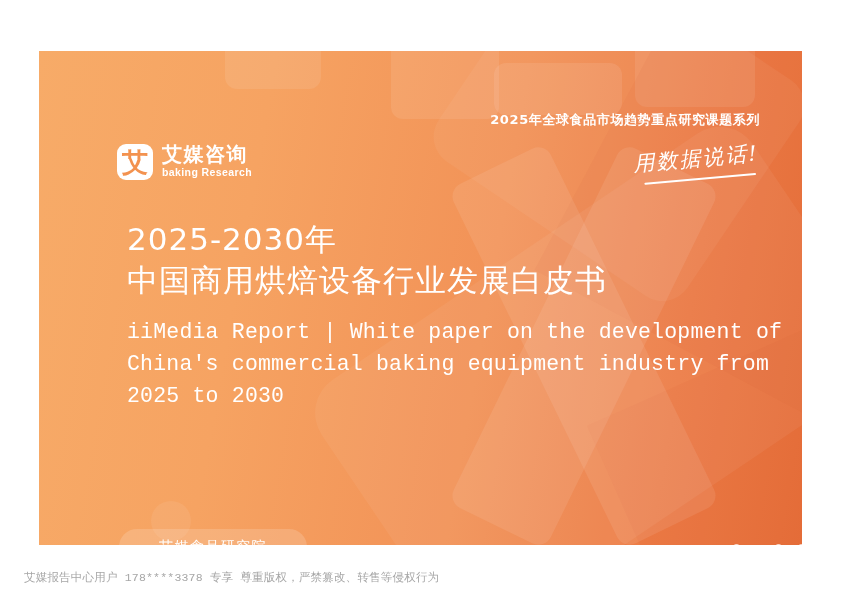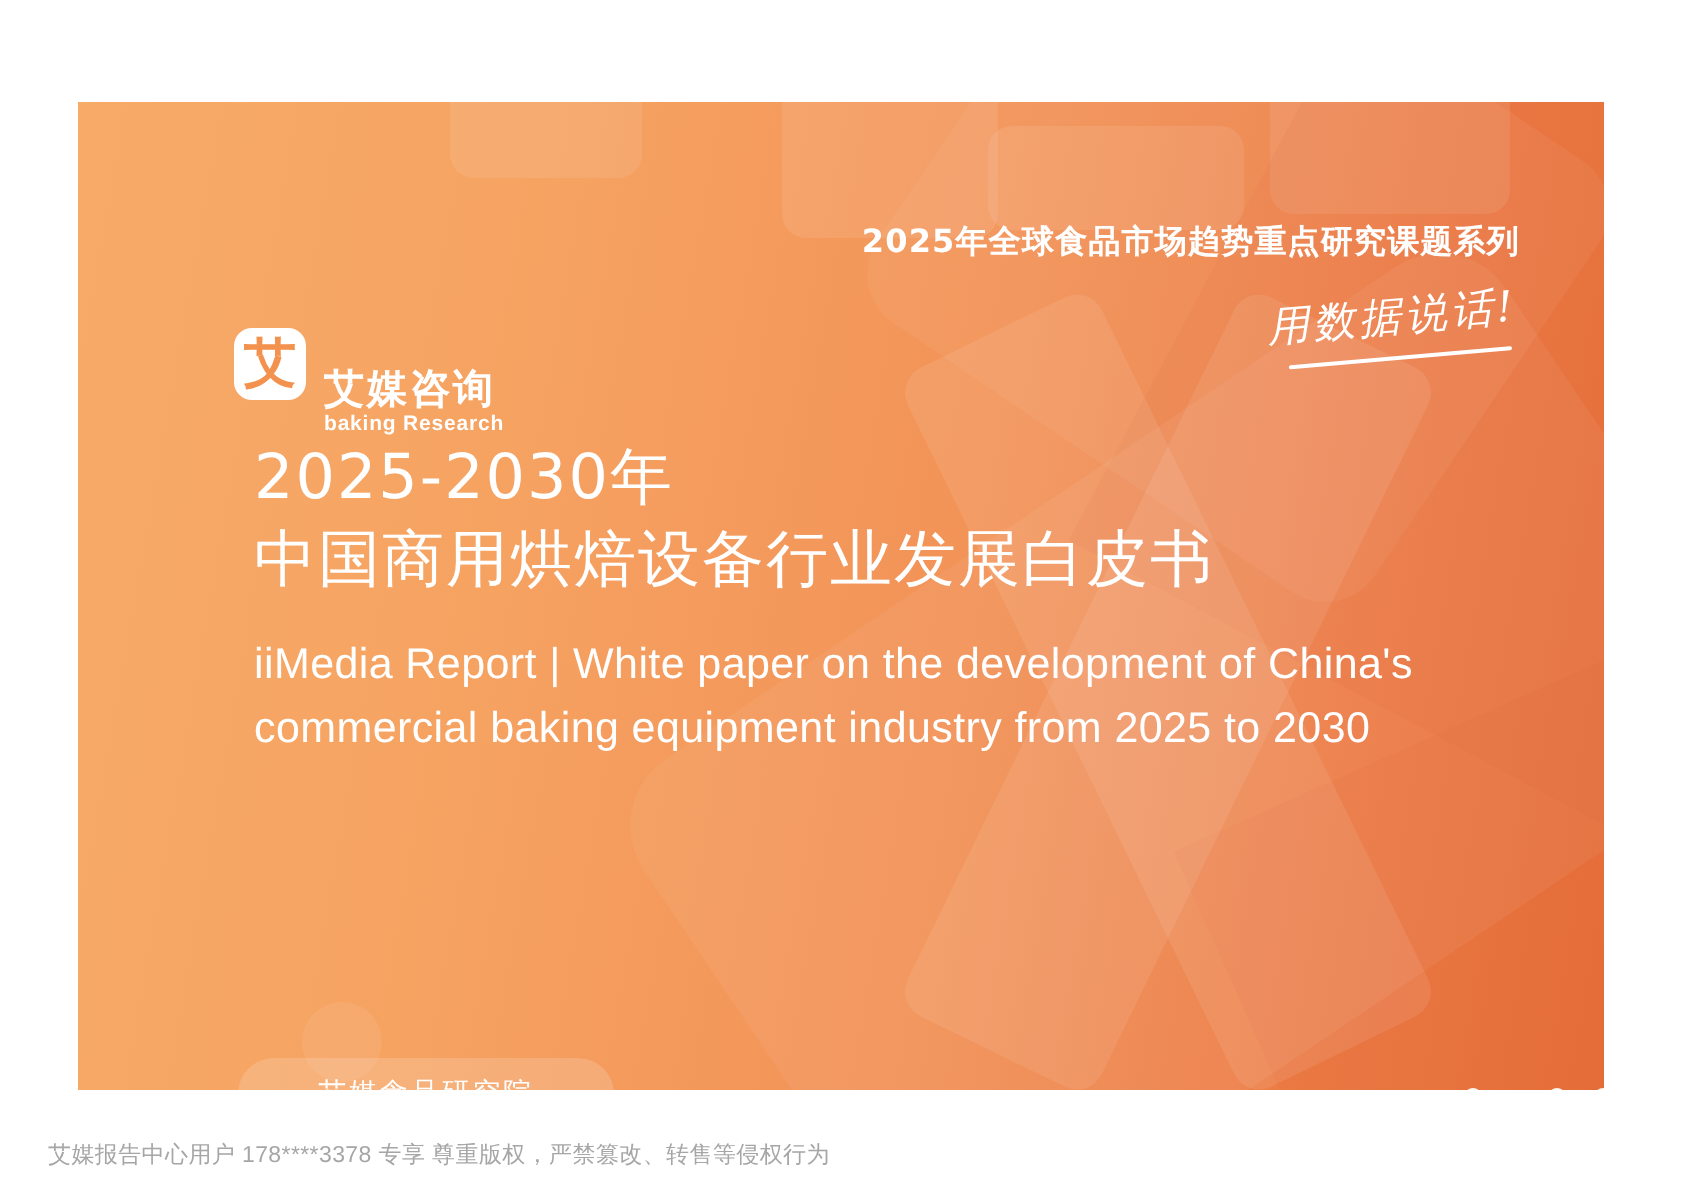--- a/index.html
+++ b/index.html
@@ -117,21 +117,21 @@
     justify-content: center;
     flex: none;
   }
   .logo-mark span {
     color: #f3924f;
     font-size: 26px;
     line-height: 1;
     font-weight: 700;
     font-family: "DejaVu Sans", sans-serif;
   }
-  .logo-text { display: flex; flex-direction: column; justify-content: space-between; margin-top: 40px; }
+  .logo-text { display: flex; flex-direction: column; justify-content: space-between; }
   .logo-cn {
     color: #ffffff;
     font-size: 20px;
     letter-spacing: 1.5px;
     font-weight: 700;
     line-height: 1.05;
     font-family: "DejaVu Sans", sans-serif;
   }
   .logo-en {
     color: #ffffff;
@@ -141,21 +141,21 @@
     margin-top: 1px;
     font-weight: 700;
   }
 
   
   .series-line {
     position: absolute;
     right: 42px;
     top: 60px;
     color: #ffffff;
-    font-size: 16px;
+    font-size: 13px;
     letter-spacing: 0.6px;
     font-weight: 700;
     font-family: "DejaVu Sans", sans-serif;
     white-space: nowrap;
   }
   .script {
     position: absolute;
     right: 44px;
     top: 88px;
     color: #ffffff;
@@ -197,20 +197,21 @@
     margin: 0;
   }
   .subtitle-en {
     color: #ffffff;
     font-size: 21.5px;
     line-height: 1.48;
     letter-spacing: 0.2px;
     font-weight: 300;
     margin: 16px 0 0 0;
     max-width: 672px;
+    font-family: Liberation Mono, monospace;
   }
 
   
   .pill {
     position: absolute;
     left: 80px;
     top: 478px;
     width: 188px;
     height: 36px;
     border-radius: 20px;
@@ -243,21 +244,21 @@
   .gap-sm { width: 14px; }
 
   
   .footer {
     position: absolute;
     left: 24px;
     top: 570px;
     color: #a6a6a6;
     font-size: 11.5px;
     letter-spacing: 0.2px;
-    font-family: Liberation Sans, sans-serif;
+    font-family: Liberation Mono, monospace;
     white-space: nowrap;
     text-align: center;
   }
 </style>
 </head>
 <body>
 
 <div class="cover">
 
   <div class="deco-rect r4"></div>

